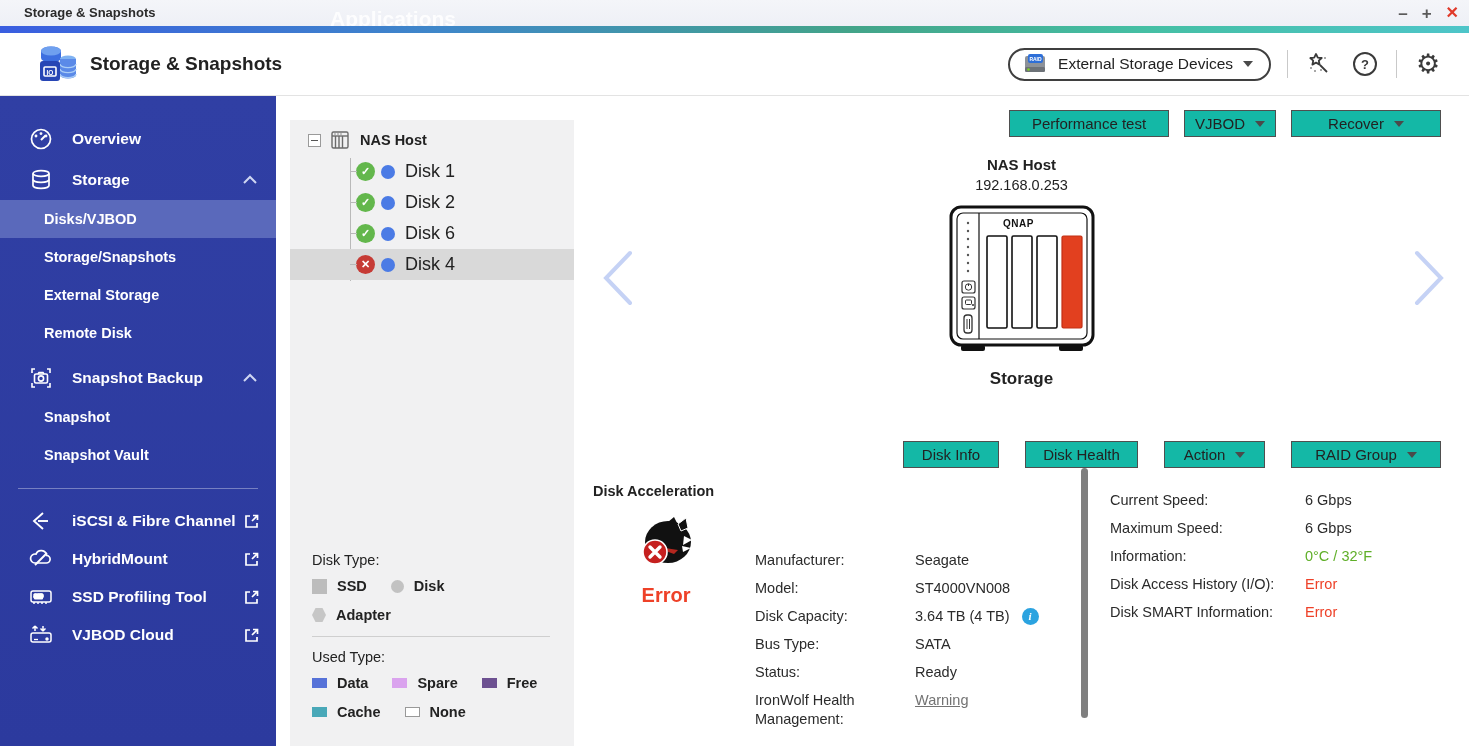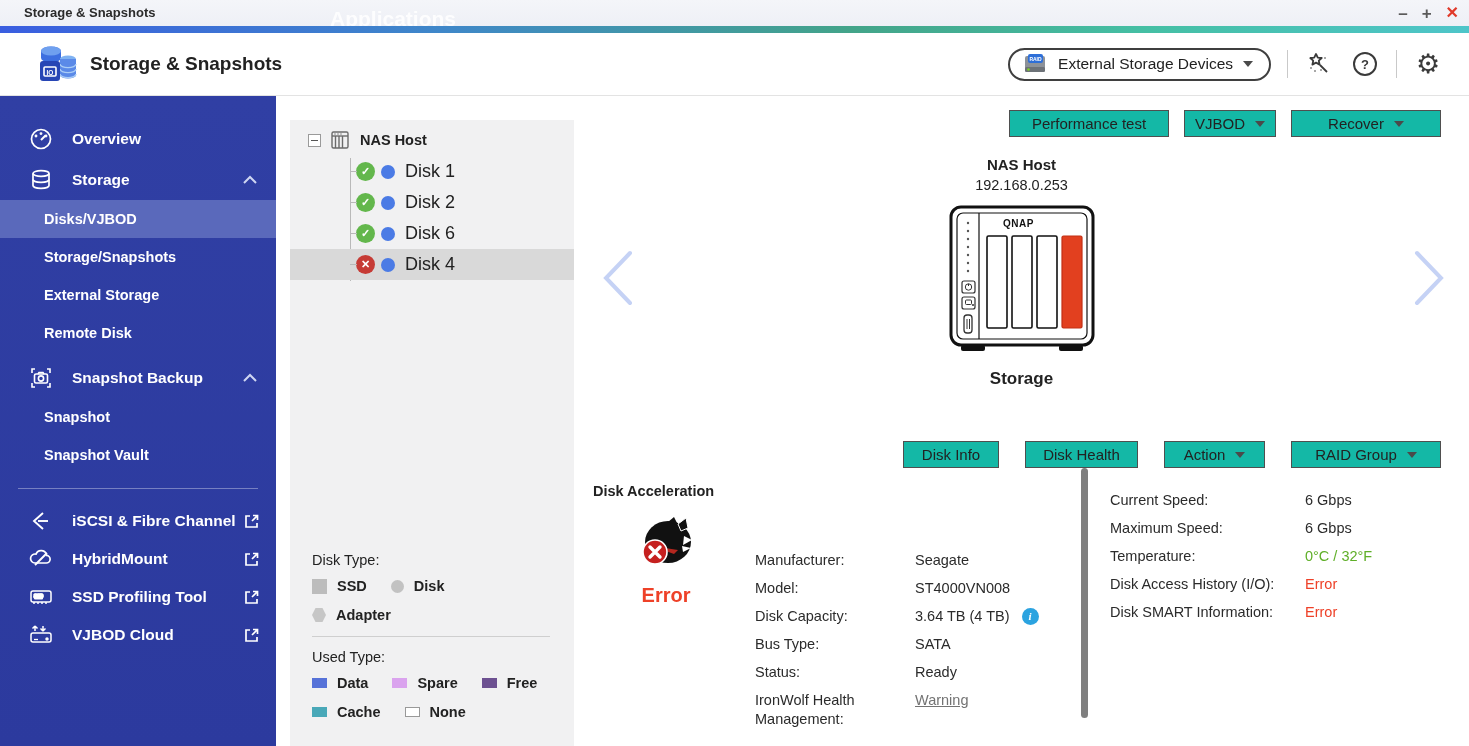--- a/index.html
+++ b/index.html
@@ -470,21 +470,21 @@
         <span class="val"><a class="warning-link">Warning</a></span>
       </div>
 
       <div class="scrollbar"></div>
 
       <div class="fields fields-right">
         <span class="lab">Current Speed:</span>
         <span class="val">6 Gbps</span>
         <span class="lab">Maximum Speed:</span>
         <span class="val">6 Gbps</span>
-        <span class="lab">Temperature:</span>
+        <span class="lab">Information:</span>
         <span class="val green">0°C / 32°F</span>
         <span class="lab">Disk Access History (I/O):</span>
         <span class="val red">Error</span>
         <span class="lab">Disk SMART Information:</span>
         <span class="val red">Error</span>
       </div>
     </div>
   </div>
 </div>
 

